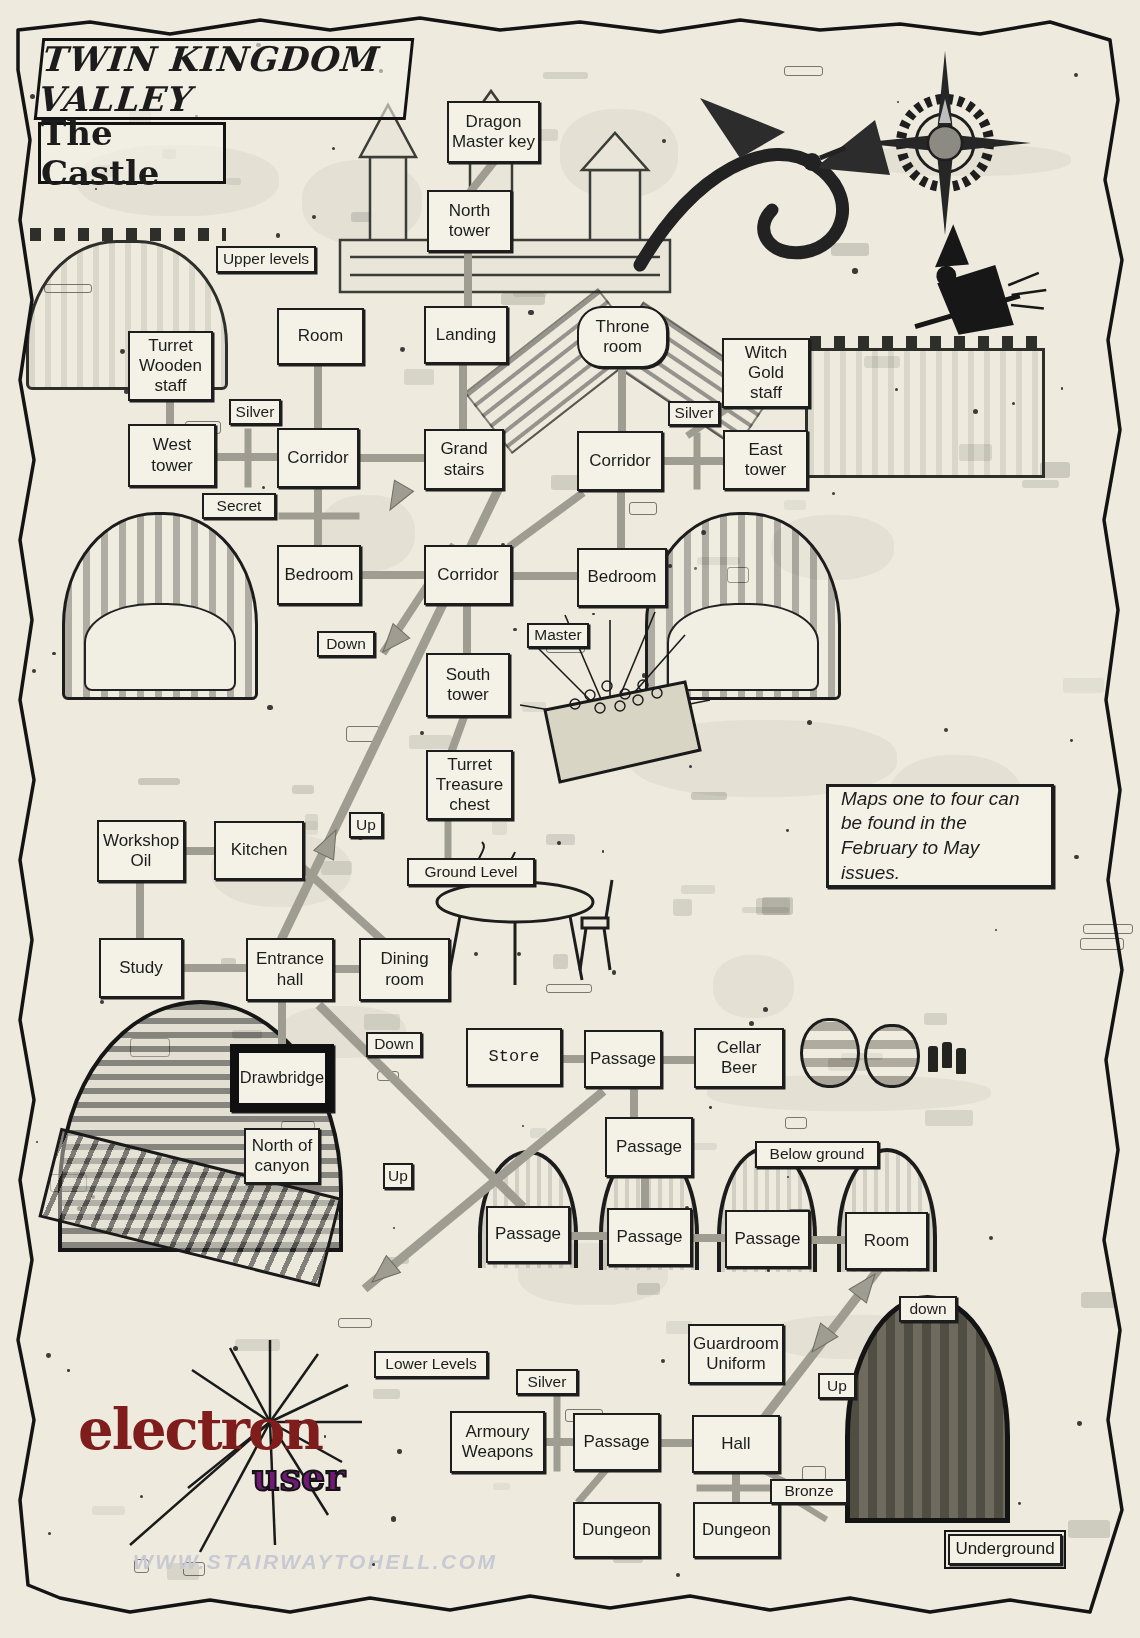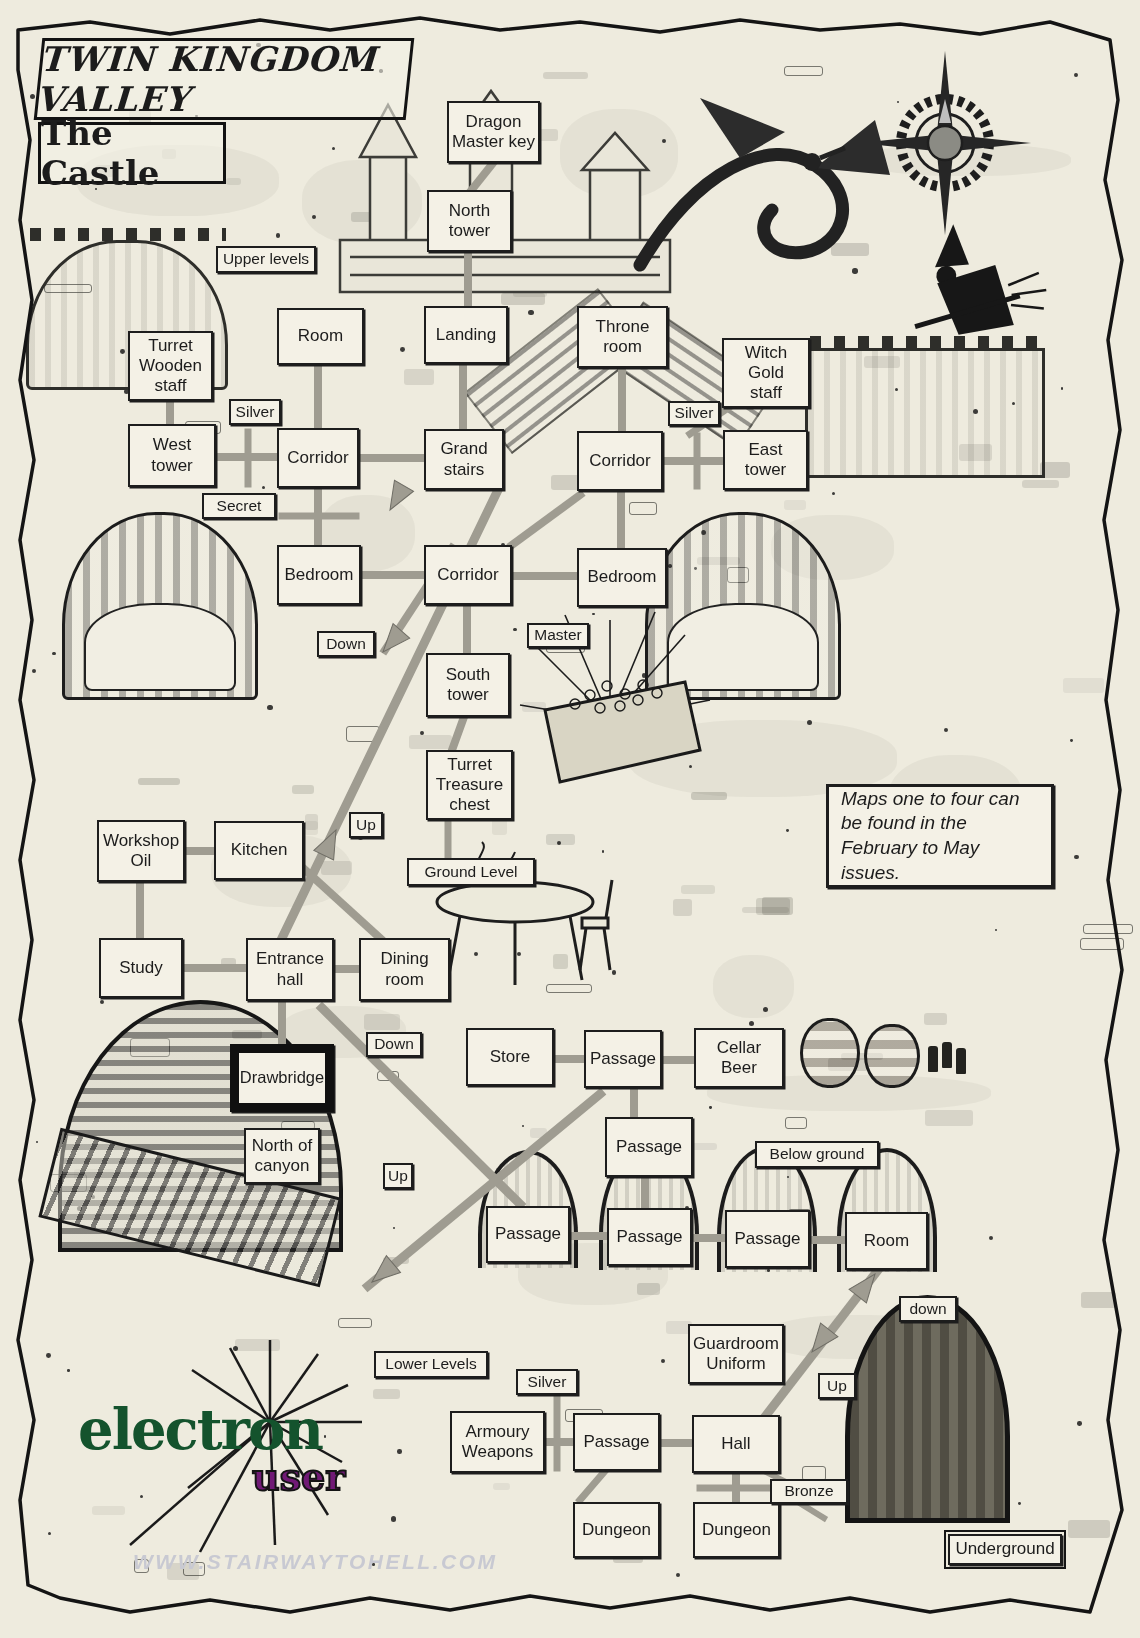--- a/index.html
+++ b/index.html
@@ -45,21 +45,21 @@
         transform:rotate(14deg);transform-origin:100% 0;
         background:repeating-linear-gradient(100deg,rgba(40,40,40,.55) 0 5px,rgba(232,230,217,.45) 5px 16px);}
   .barrel{position:absolute;border:3px solid #1c1c1c;border-radius:46%/50%;
         background:repeating-linear-gradient(0deg,rgba(60,50,40,.35) 0 9px,rgba(240,236,225,.5) 9px 18px);}
   .bottle{position:absolute;width:10px;height:26px;background:#23231f;border-radius:3px 3px 1px 1px;}
   #big-door{left:845px;top:1295px;width:165px;height:228px;border:5px solid #141414;
         border-radius:50% 50% 0 0/62% 62% 0 0;
         background:repeating-linear-gradient(90deg,#504d43 0 9px,#6e6b5e 9px 18px);}
   #logo{position:absolute;left:70px;top:1330px;width:330px;height:230px;z-index:40;}
   #logo-electron{position:absolute;left:8px;top:66px;font:bold 56px "DejaVu Serif",serif;
-        letter-spacing:-2px;color:#14532d;}
+        letter-spacing:-2px;color:#7f1d1d;}
   #logo-user{position:absolute;left:182px;top:124px;font:bold 38px "DejaVu Serif",serif;
         color:#701a75;-webkit-text-stroke:2px #141414;}
   #watermark{position:absolute;left:133px;top:1550px;z-index:40;font:bold italic 21px "Liberation Sans",sans-serif;
         letter-spacing:2.5px;color:#c8c9d2;}
 </style>
 </head>
 <body>
 
 <div id="page">
 
@@ -432,21 +432,21 @@
       <polygon points="0,0 -28,11 -28,-11" transform="translate(390,510) rotate(120)" fill="#9f9c91" stroke="#6f6d65" stroke-width="1"></polygon>
     </svg>
 
   <div id="map-layer">
       <div class="node room" style="left: 447px; top: 101px; width: 93px; height: 62px;">Dragon
 Master key</div>
       <div class="node room" style="left: 427px; top: 190px; width: 85px; height: 62px;">North
 tower</div>
       <div class="node room" style="left: 277px; top: 308px; width: 87px; height: 57px;">Room</div>
       <div class="node room" style="left: 424px; top: 306px; width: 84px; height: 58px;">Landing</div>
-      <div class="node room" style="left: 577px; top: 306px; width: 91px; height: 62px;">Throne
+      <div class="node room" style="left: 577px; top: 306px; width: 91px; height: 62px; border-radius: 25px;">Throne
 room</div>
       <div class="node room" style="left: 722px; top: 338px; width: 88px; height: 70px;">Witch
 Gold
 staff</div>
       <div class="node room" style="left: 128px; top: 331px; width: 85px; height: 70px;">Turret
 Wooden
 staff</div>
       <div class="node room" style="left: 128px; top: 424px; width: 88px; height: 63px;">West
 tower</div>
       <div class="node room" style="left: 277px; top: 428px; width: 82px; height: 60px;">Corridor</div>
@@ -464,21 +464,21 @@
 Treasure
 chest</div>
       <div class="node room" style="left: 97px; top: 820px; width: 88px; height: 62px;">Workshop
 Oil</div>
       <div class="node room" style="left: 214px; top: 821px; width: 90px; height: 59px;">Kitchen</div>
       <div class="node room" style="left: 99px; top: 938px; width: 84px; height: 60px;">Study</div>
       <div class="node room" style="left: 246px; top: 938px; width: 88px; height: 63px;">Entrance
 hall</div>
       <div class="node room" style="left: 359px; top: 938px; width: 91px; height: 63px;">Dining
 room</div>
-      <div class="node room" style="left: 466px; top: 1028px; width: 88px; height: 58px;">Store</div>
+      <div class="node room" style="left: 466px; top: 1028px; width: 96px; height: 58px; font-family: Liberation Mono, monospace;">Store</div>
       <div class="node room" style="left: 584px; top: 1030px; width: 78px; height: 58px;">Passage</div>
       <div class="node room" style="left: 694px; top: 1028px; width: 90px; height: 60px;">Cellar
 Beer</div>
       <div class="node room" style="left: 244px; top: 1128px; width: 76px; height: 56px;">North of
 canyon</div>
       <div class="node room" style="left: 605px; top: 1117px; width: 88px; height: 60px;">Passage</div>
       <div class="node room" style="left: 486px; top: 1206px; width: 84px; height: 57px;">Passage</div>
       <div class="node room" style="left: 607px; top: 1208px; width: 85px; height: 58px;">Passage</div>
       <div class="node room" style="left: 725px; top: 1210px; width: 85px; height: 58px;">Passage</div>
       <div class="node room" style="left: 845px; top: 1212px; width: 83px; height: 58px;">Room</div>

